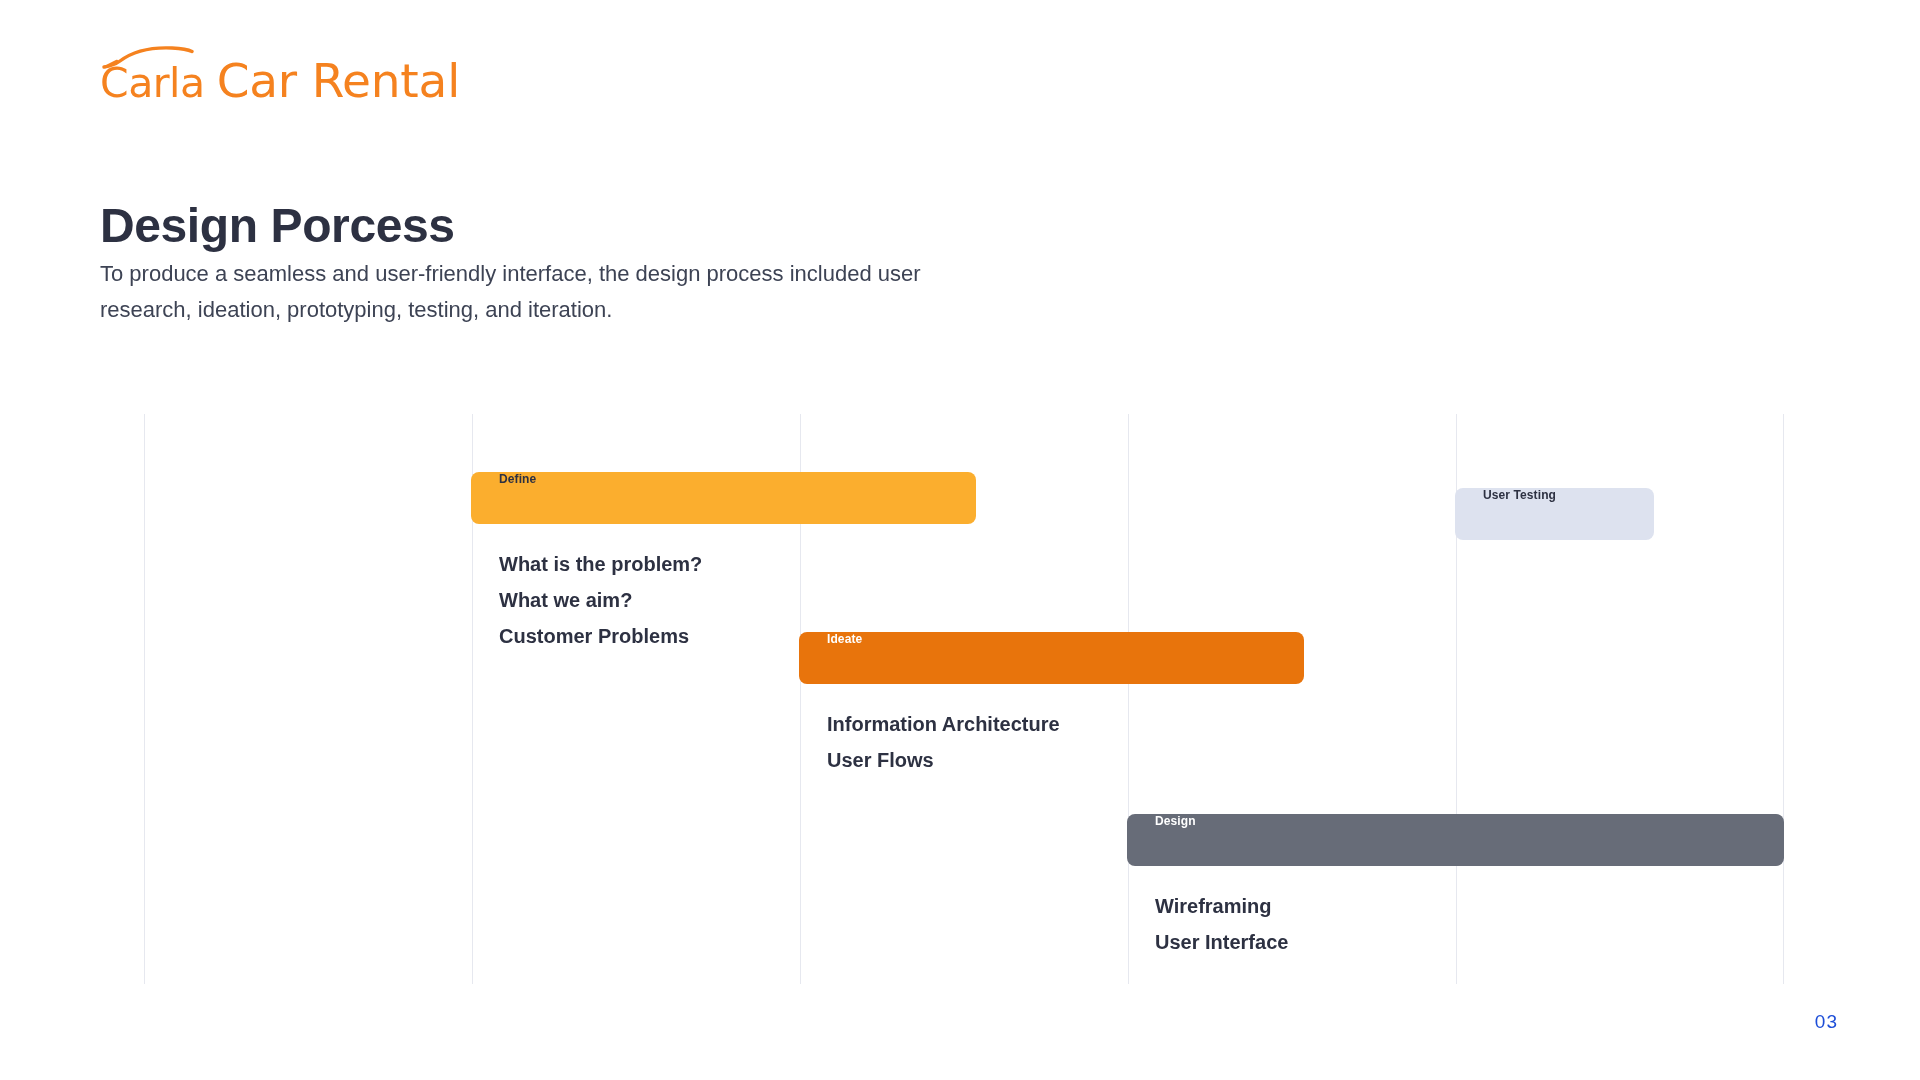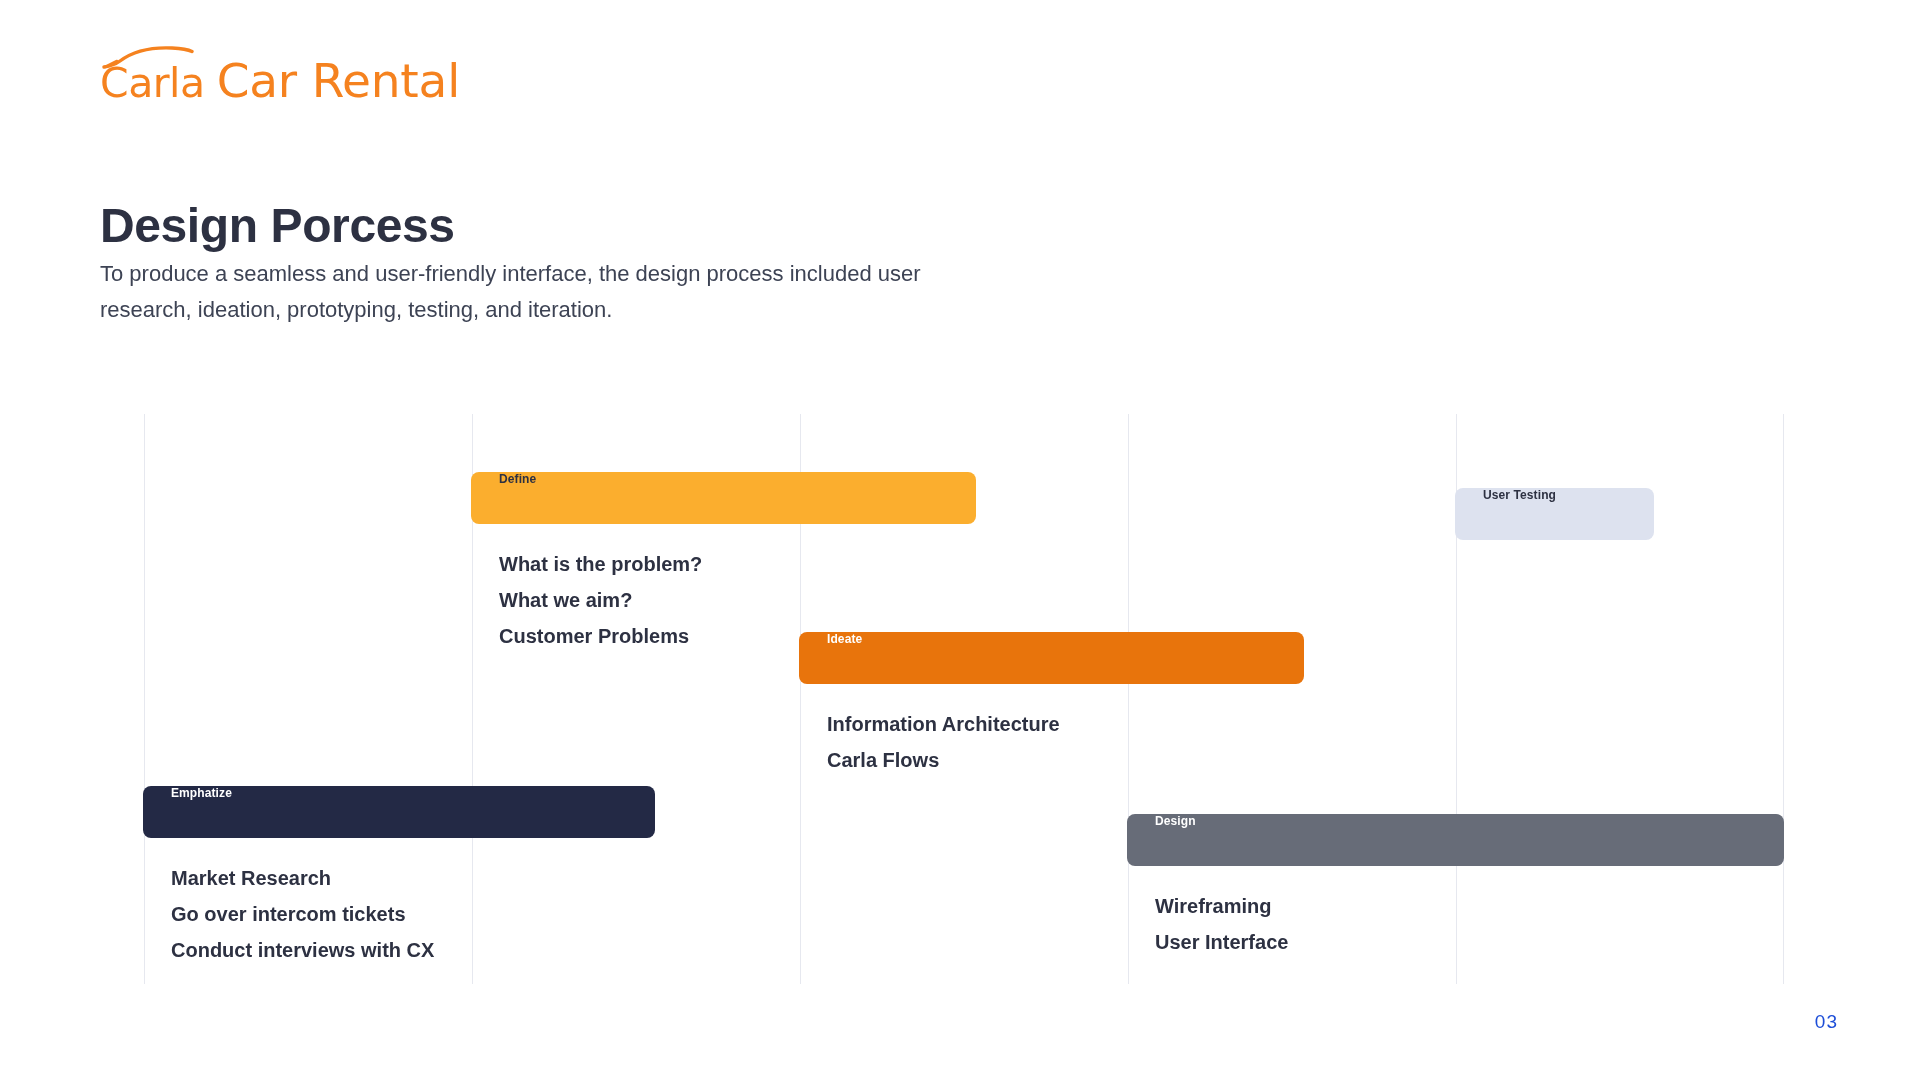--- a/index.html
+++ b/index.html
@@ -154,49 +154,39 @@
 
   <div class="timeline">
 
     <div class="gridline" style="left:0px"></div>
     <div class="gridline" style="left:328px"></div>
     <div class="gridline" style="left:656px"></div>
     <div class="gridline" style="left:984px"></div>
     <div class="gridline" style="left:1312px"></div>
     <div class="gridline" style="left:1639px"></div>
 
-    <div class="phase" style="left:-1px; top:372px; width:512px;">
-      <div class="phase-bar" style="background:#232945; color:#FFFFFF;">
-        <span>Emphatize</span>
-      </div>
-      <ul class="phase-list">
-        <li>Market Research</li>
-        <li>Go over intercom tickets</li>
-        <li>Conduct interviews with CX</li>
-      </ul>
-    </div>
 
     <div class="phase" style="left:327px; top:58px; width:505px;">
       <div class="phase-bar" style="background:#FBAE2E; color:#2D3142;">
         <span>Define</span>
       </div>
       <ul class="phase-list">
         <li>What is the problem?</li>
         <li>What we aim?</li>
         <li>Customer Problems</li>
       </ul>
     </div>
 
     <div class="phase" style="left:655px; top:218px; width:505px;">
       <div class="phase-bar" style="background:#E8740C; color:#FFFFFF;">
         <span>Ideate</span>
       </div>
       <ul class="phase-list">
         <li>Information Architecture</li>
-        <li>Carla Flows</li>
+        <li>User Flows</li>
       </ul>
     </div>
 
     <div class="phase" style="left:983px; top:400px; width:657px;">
       <div class="phase-bar" style="background:#676C78; color:#FFFFFF;">
         <span>Design</span>
       </div>
       <ul class="phase-list">
         <li>Wireframing</li>
         <li>User Interface</li>

